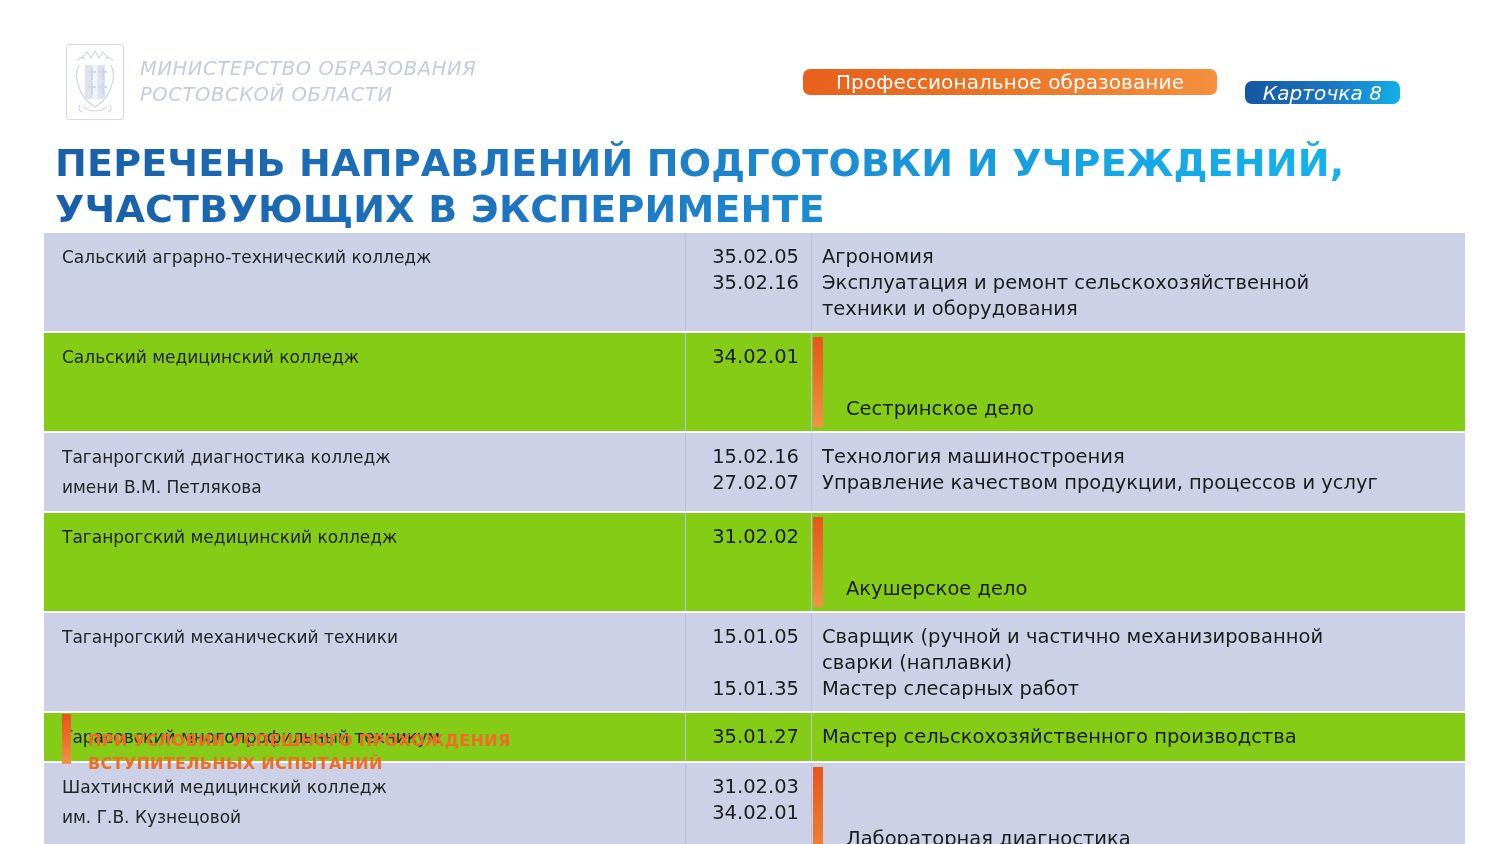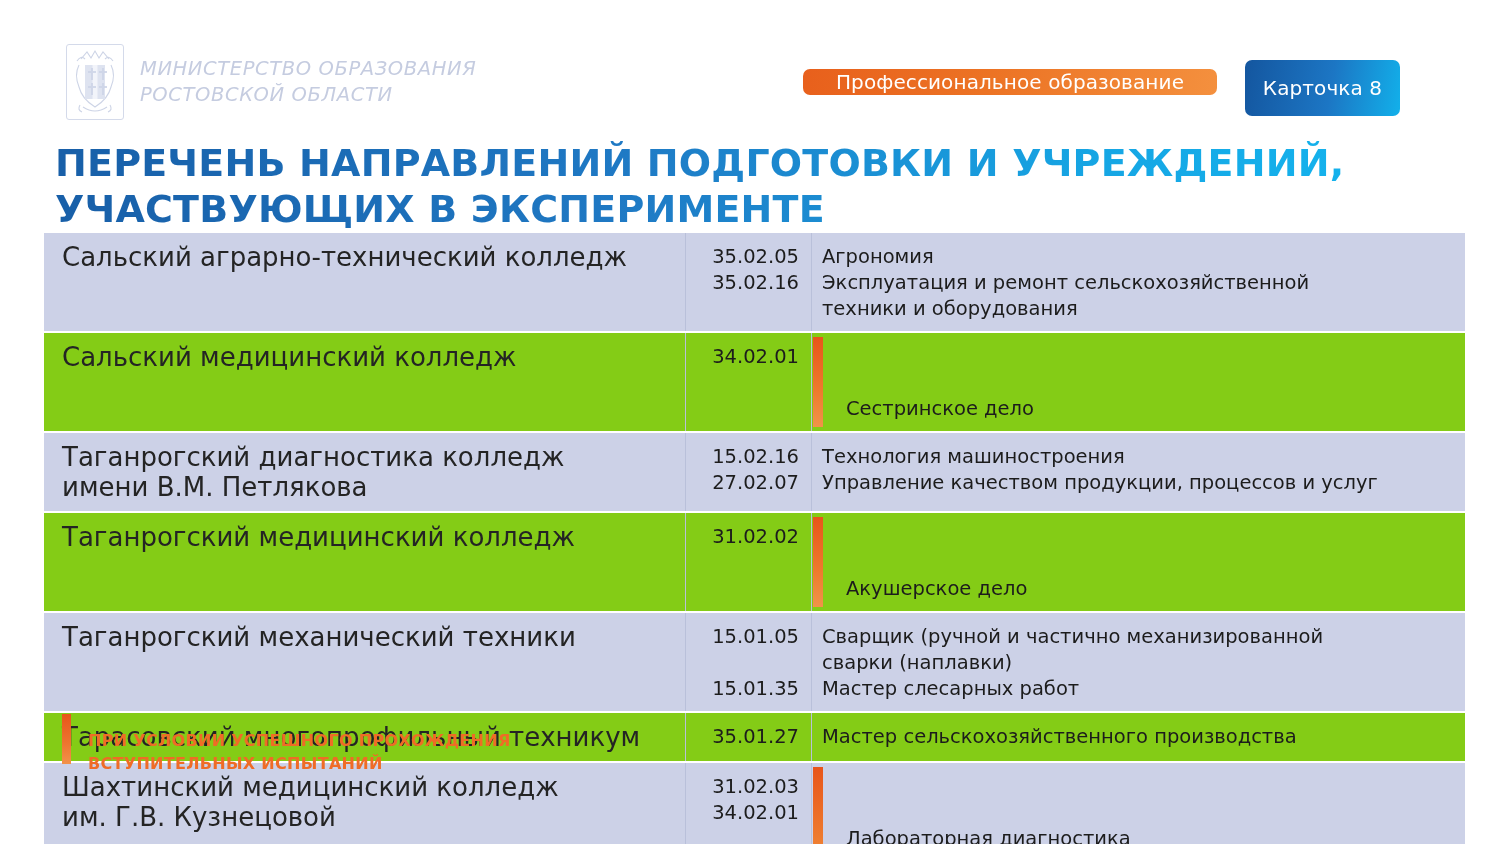--- a/index.html
+++ b/index.html
@@ -63,24 +63,25 @@
   }
   .badge-prof {
     left: 803px;
     top: 69px;
     width: 414px;
     height: 26px;
     background: linear-gradient(100deg, #e8601c 0%, #ec7324 45%, #f4903e 100%);
   }
   .badge-card {
     left: 1245px;
-    top: 60px;
+    top: 81px;
     width: 155px;
-    height: 56px;
+    height: 23px;
     background: linear-gradient(100deg, #14569f 0%, #1c76c4 55%, #12b0ea 100%);
+    font-style: italic;
   }
 
   
   .title {
     position: absolute;
     left: 55px;
     top: 140px;
     width: 1340px;
     font-size: 38px;
     line-height: 46px;
@@ -109,21 +110,21 @@
     box-sizing: border-box;
   }
   .row.alt-dark { background: #ccd1e7; }
   .row.alt-light { background: #84cc16; }
   .row + .row { border-top: 2px solid #ffffff; }
 
   .cell-name {
     width: 642px;
     box-sizing: border-box;
     padding: 9px 14px 9px 18px;
-    font-size: 26px;
+    font-size: 17px;
     line-height: 30px;
     color: #242424;
     white-space: pre-line;
     border-right: 1.5px solid #b9c0da;
   }
   .cell-codes {
     width: 126px;
     box-sizing: border-box;
     padding: 11px 12px 9px 0;
     text-align: right;

